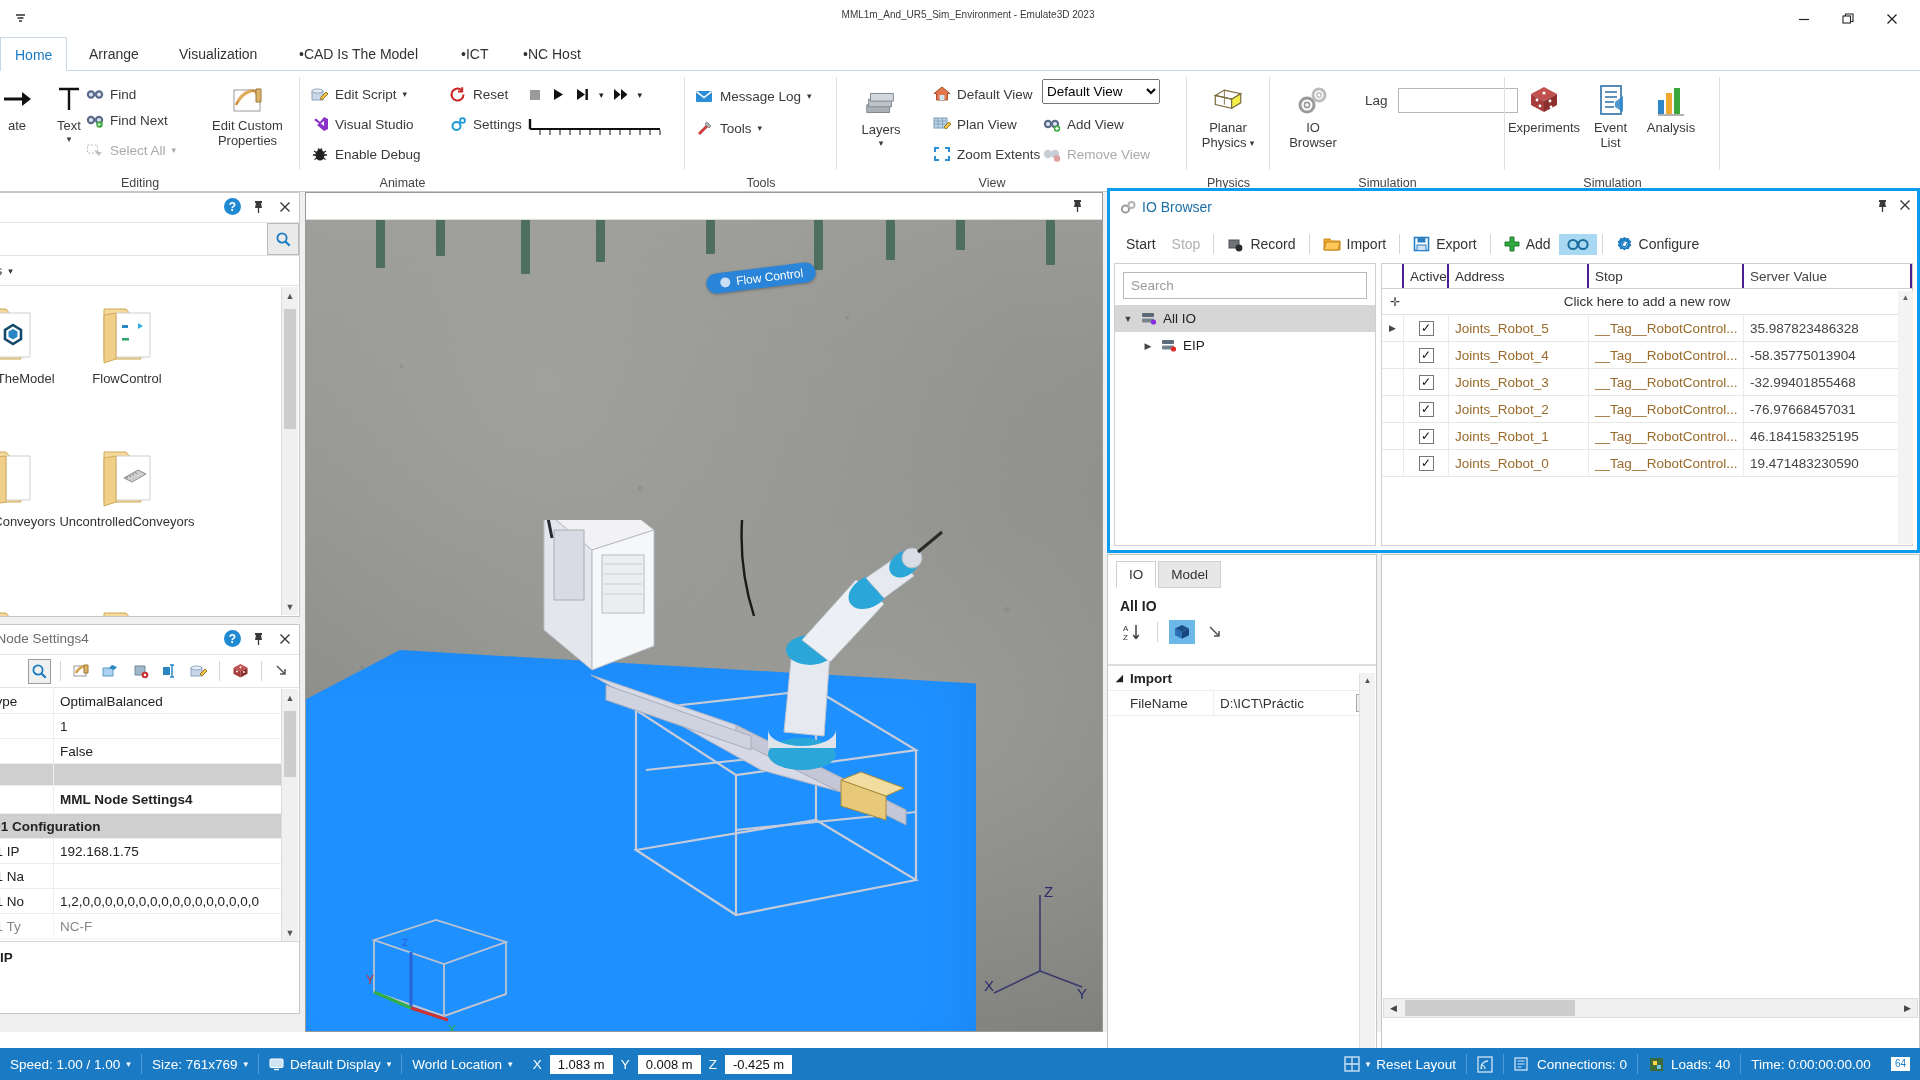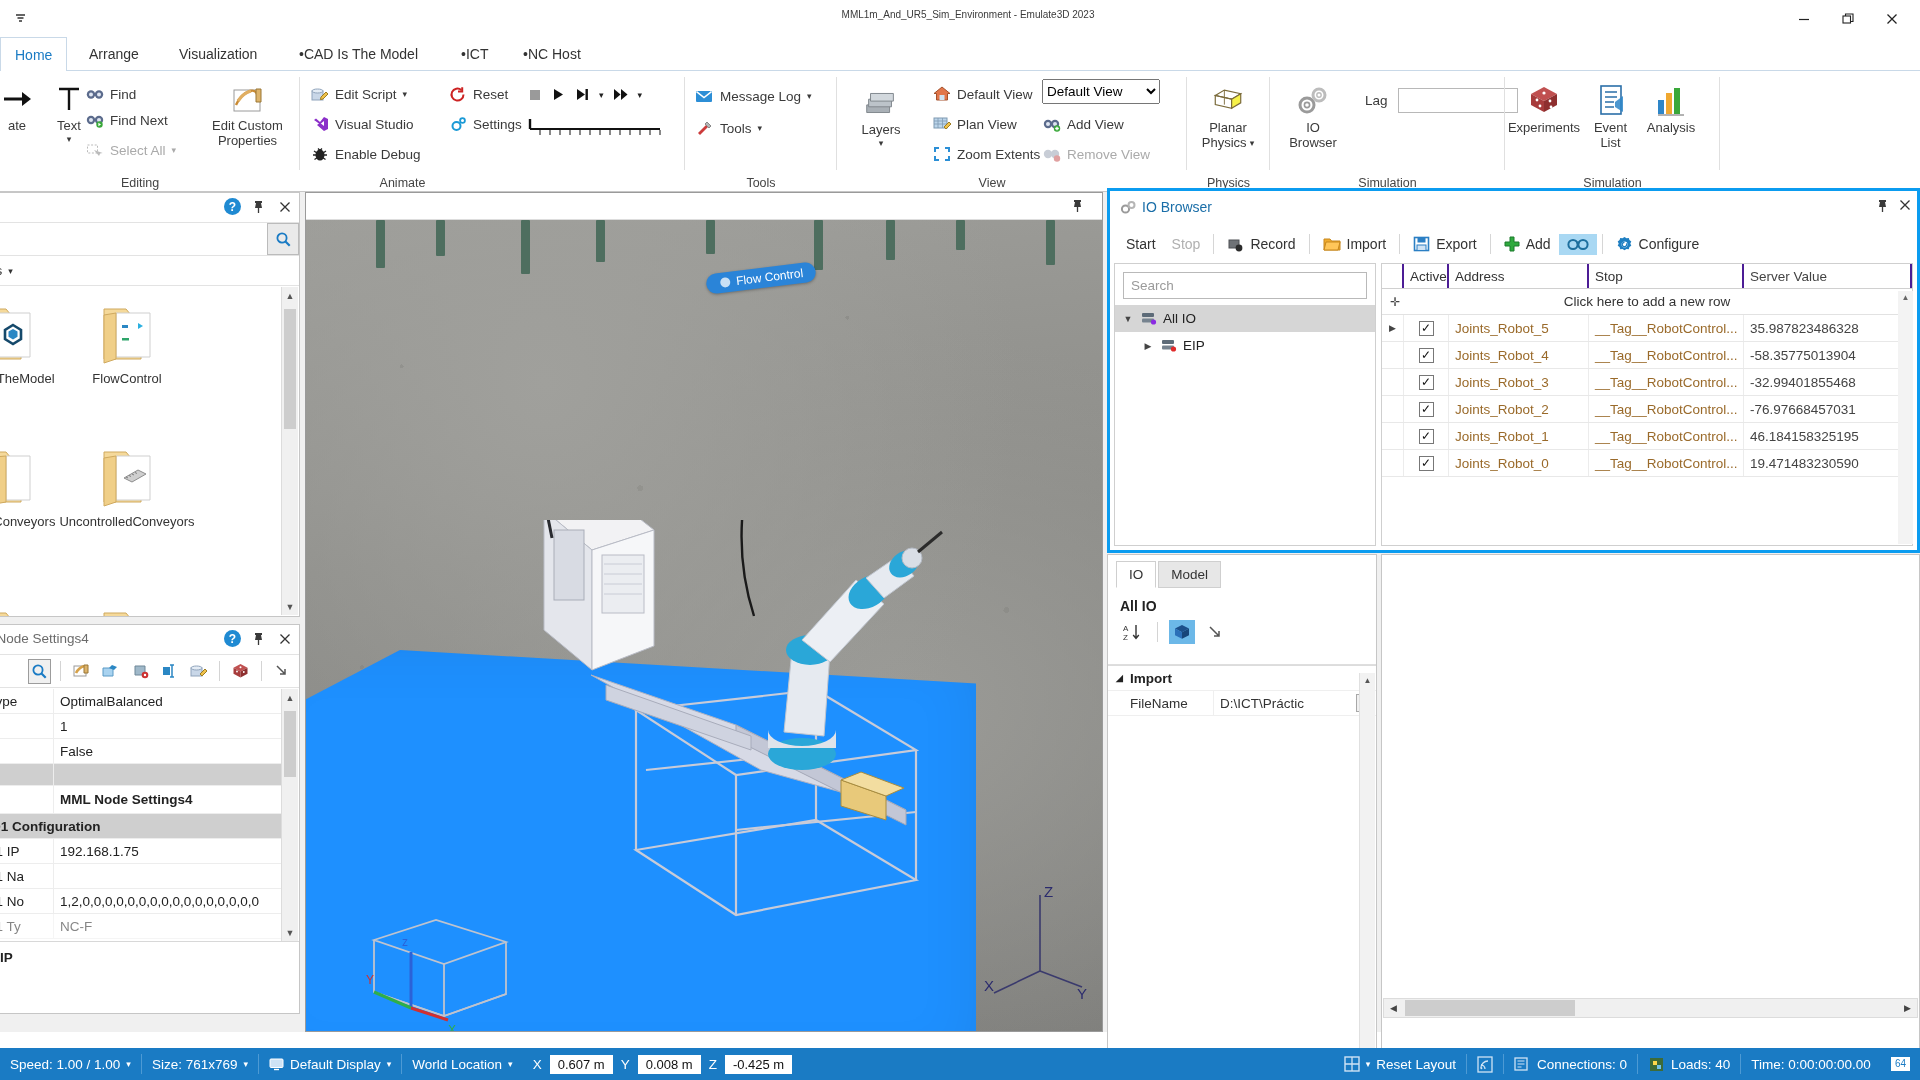--- a/index.html
+++ b/index.html
@@ -1287,21 +1287,21 @@
       <span>Default Display</span>
       <span class="caret-dn">▾</span>
     </div>
     <div class="ssep"></div>
     <div class="sitem">
       <span>World Location</span>
       <span class="caret-dn">▾</span>
     </div>
     <div class="sitem" style="gap:8px;">
       <span>X</span>
-      <span class="sfield">0.607 m</span>
+      <span class="sfield">1.083 m</span>
       <span>Y</span>
       <span class="sfield">0.008 m</span>
       <span>Z</span>
       <span class="sfield">-0.425 m</span>
     </div>
 
     <div class="sp"></div>
 
     <div class="sitem">
       <span>

